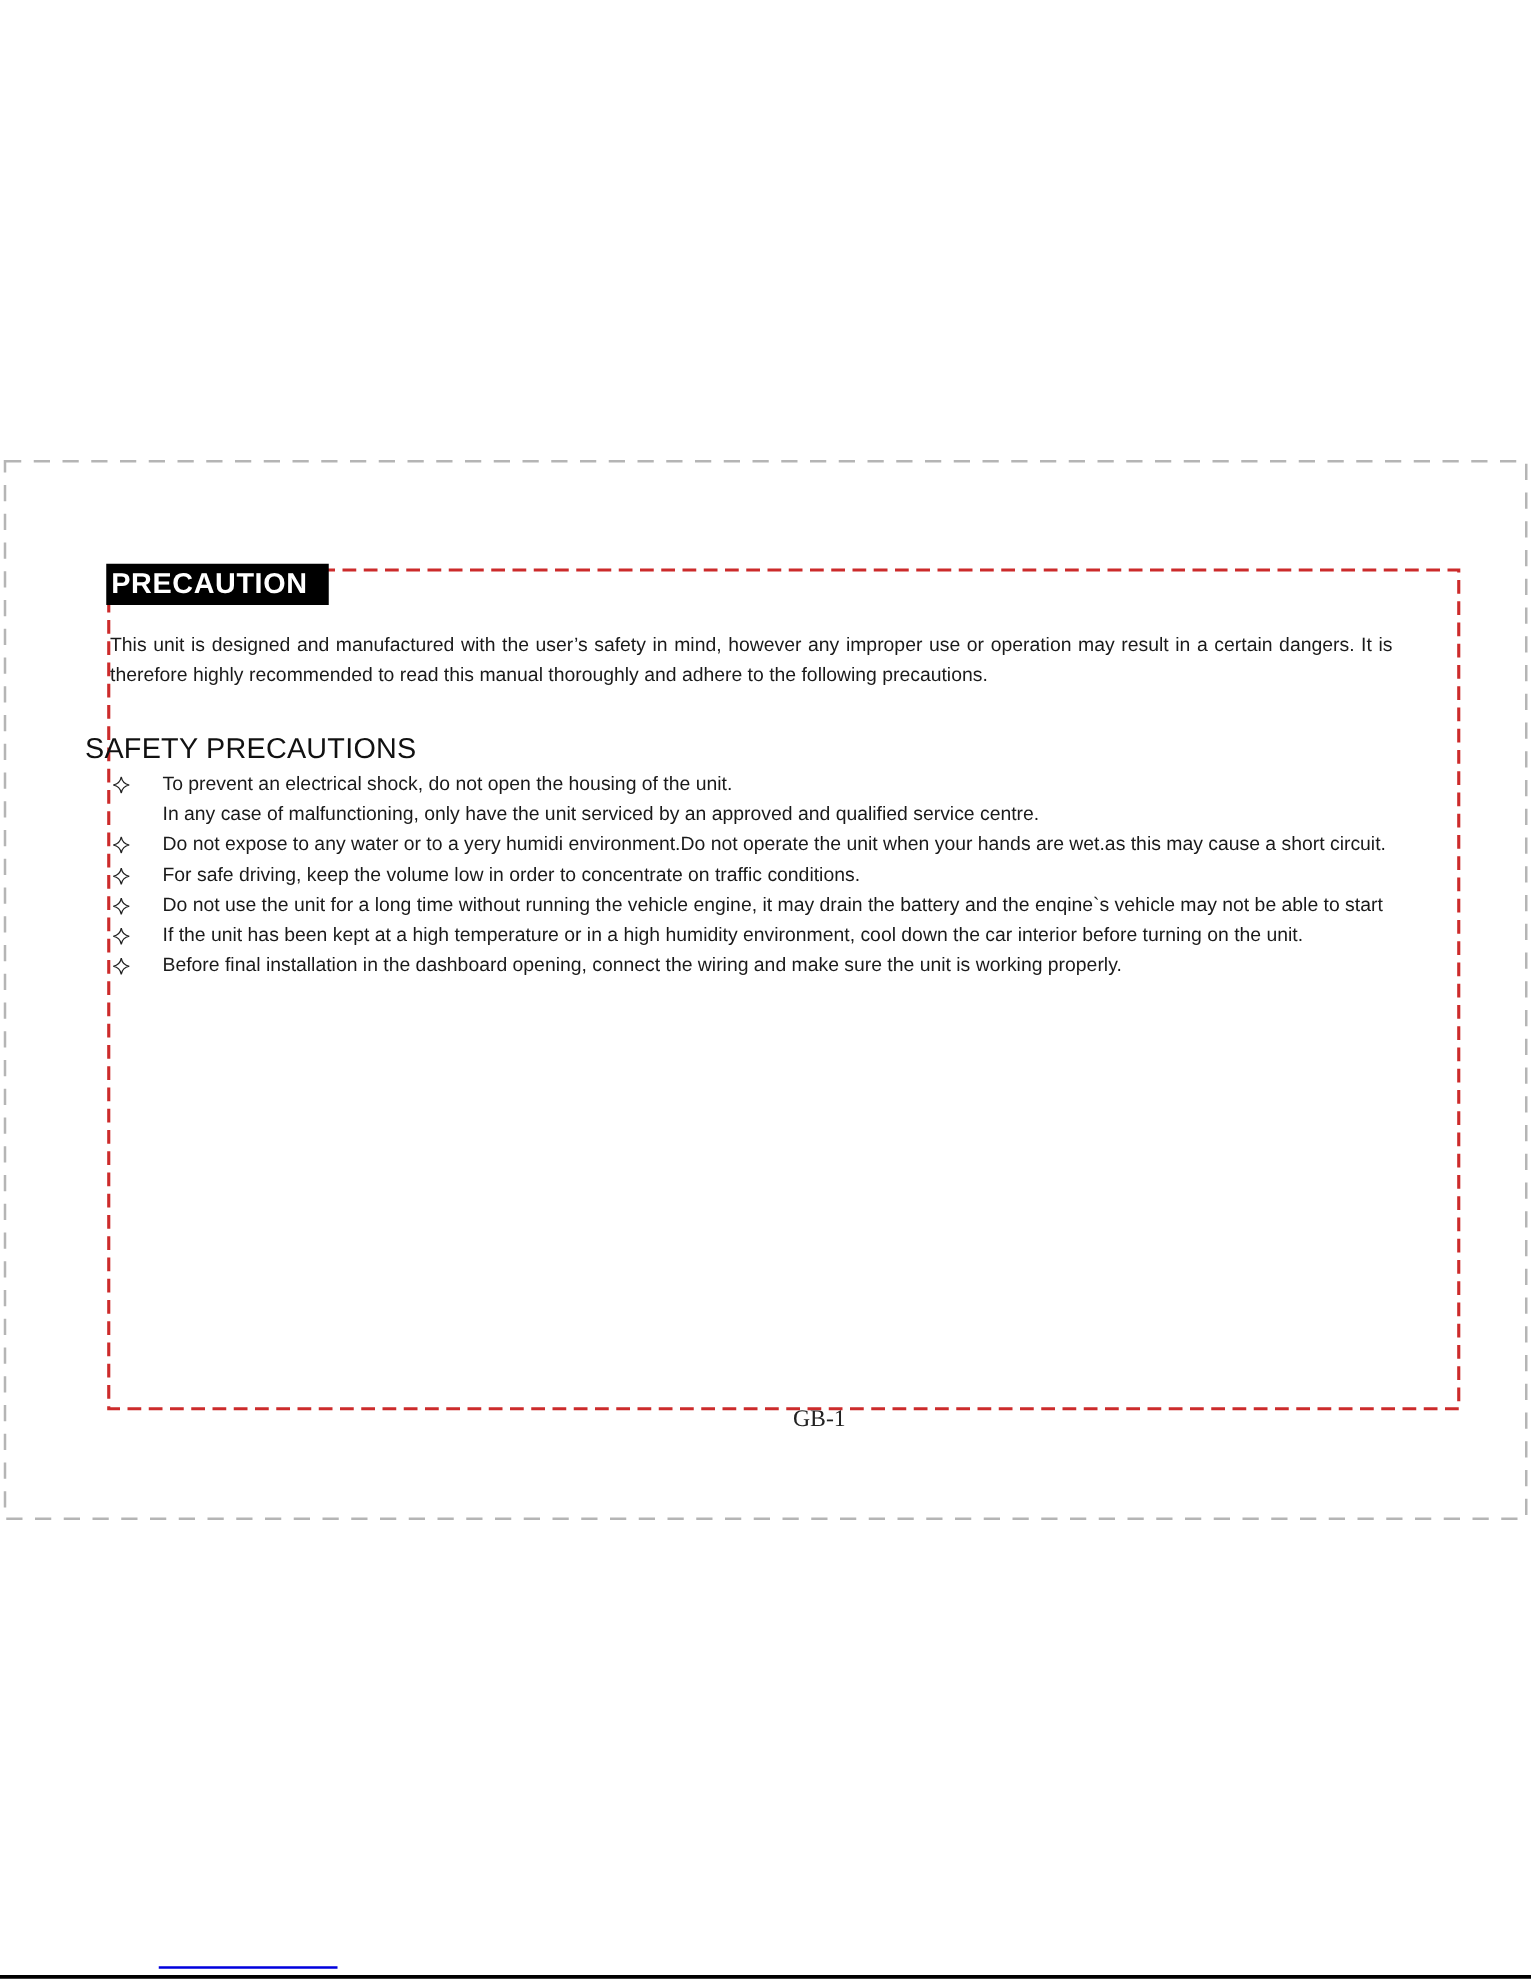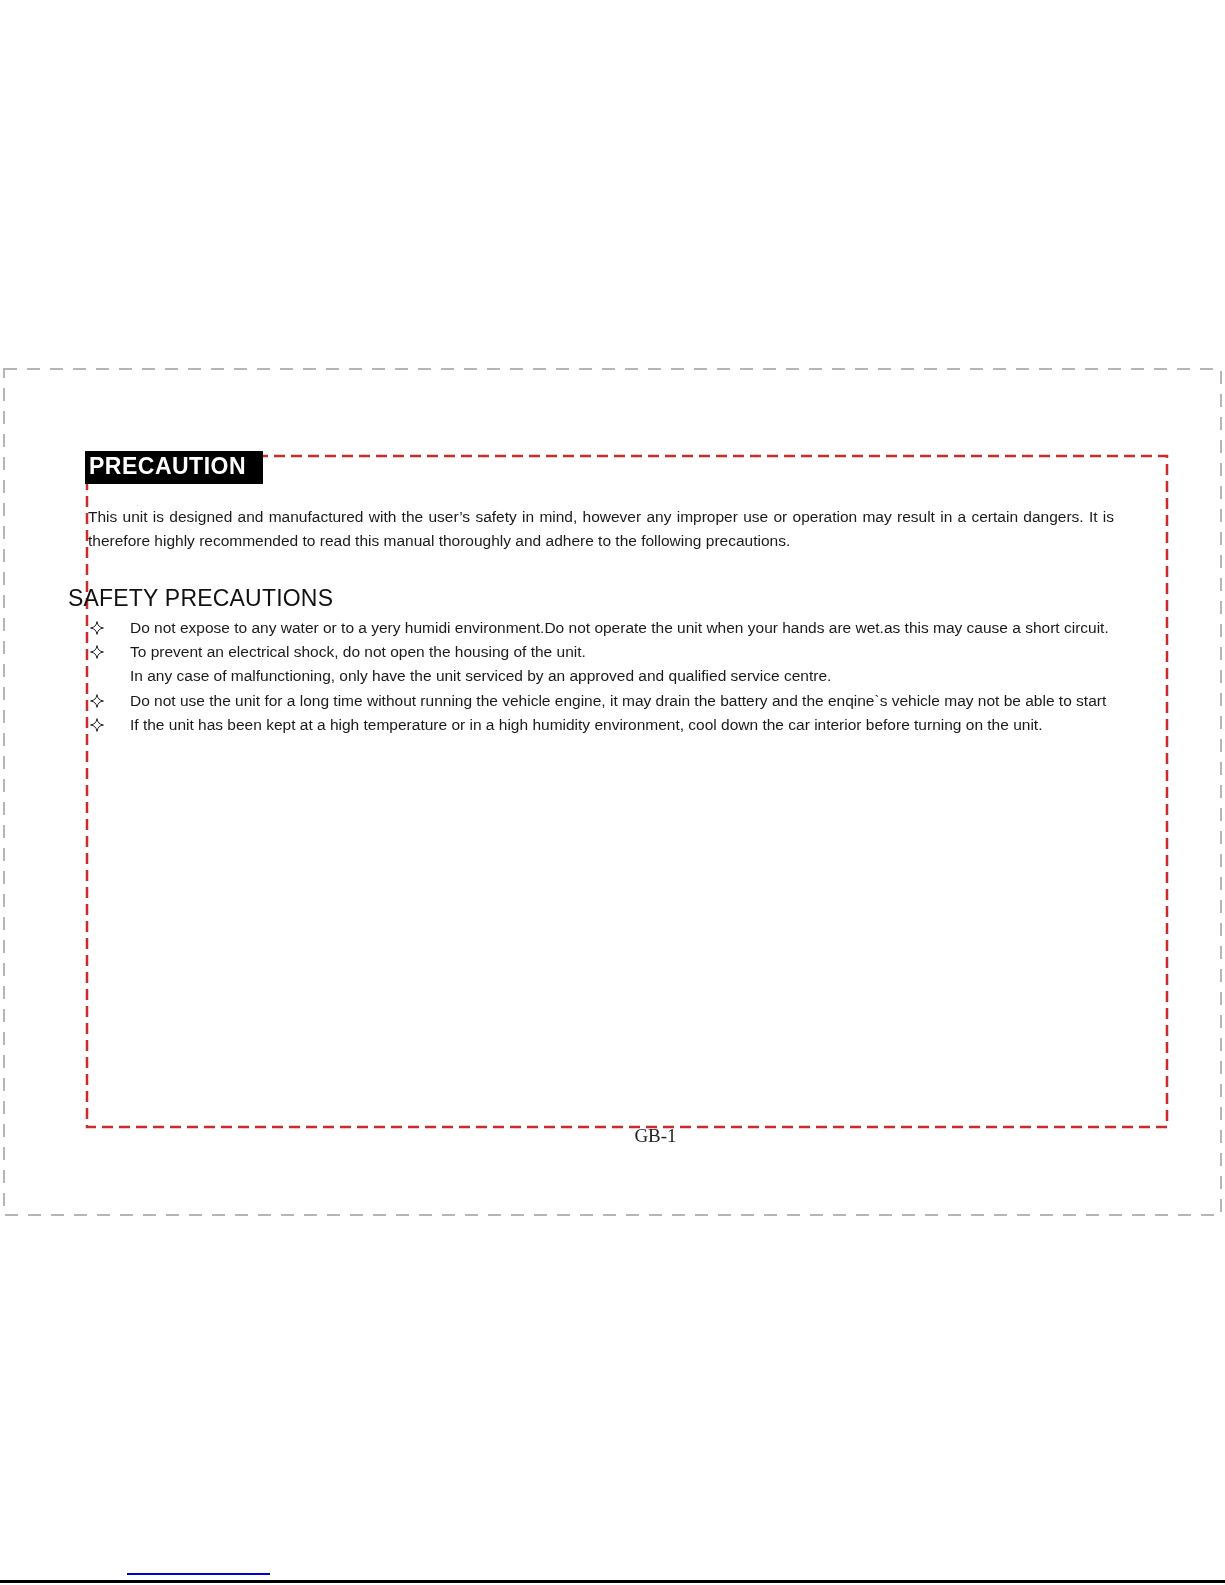--- a/index.html
+++ b/index.html
@@ -135,40 +135,52 @@
 
   <p class="intro">This unit is designed and manufactured with the user’s safety in mind, however any improper use or operation may result in a certain dangers. It is therefore highly recommended to read this manual thoroughly and adhere to the following precautions.</p>
 
   <h2 class="section-title">SAFETY PRECAUTIONS</h2>
 
   <ul class="bullet-list" id="bullet-list">
       <li>
     <svg class="star" viewBox="0 0 24 24">
       <path d="M12 1 C 13.2 8, 16 10.8, 23 12 C 16 13.2, 13.2 16, 12 23 C 10.8 16, 8 13.2, 1 12 C 8 10.8, 10.8 8, 12 1 Z" fill="#ffffff" stroke="#222222" stroke-width="1.7"></path>
     </svg>
+    <span class="bullet-text">To prevent an electrical shock, do not open the housing of the unit.
+In any case of malfunctioning, only have the unit serviced by an approved and qualified service centre.</span>
+  </li>
+      <li>
+    <svg class="star" viewBox="0 0 24 24">
+      <path d="M12 1 C 13.2 8, 16 10.8, 23 12 C 16 13.2, 13.2 16, 12 23 C 10.8 16, 8 13.2, 1 12 C 8 10.8, 10.8 8, 12 1 Z" fill="#ffffff" stroke="#222222" stroke-width="1.7"></path>
+    </svg>
     <span class="bullet-text">Do not expose to any water or to a yery humidi environment.Do not operate the unit when your hands are wet.as this may cause a short circuit.</span>
   </li>
       <li>
     <svg class="star" viewBox="0 0 24 24">
       <path d="M12 1 C 13.2 8, 16 10.8, 23 12 C 16 13.2, 13.2 16, 12 23 C 10.8 16, 8 13.2, 1 12 C 8 10.8, 10.8 8, 12 1 Z" fill="#ffffff" stroke="#222222" stroke-width="1.7"></path>
     </svg>
-    <span class="bullet-text">To prevent an electrical shock, do not open the housing of the unit.
-In any case of malfunctioning, only have the unit serviced by an approved and qualified service centre.</span>
+    <span class="bullet-text">For safe driving, keep the volume low in order to concentrate on traffic conditions.</span>
   </li>
       <li>
     <svg class="star" viewBox="0 0 24 24">
       <path d="M12 1 C 13.2 8, 16 10.8, 23 12 C 16 13.2, 13.2 16, 12 23 C 10.8 16, 8 13.2, 1 12 C 8 10.8, 10.8 8, 12 1 Z" fill="#ffffff" stroke="#222222" stroke-width="1.7"></path>
     </svg>
     <span class="bullet-text">Do not use the unit for a long time without running the vehicle engine, it may drain the battery and the enqine`s vehicle may not be able to start</span>
   </li>
       <li>
     <svg class="star" viewBox="0 0 24 24">
       <path d="M12 1 C 13.2 8, 16 10.8, 23 12 C 16 13.2, 13.2 16, 12 23 C 10.8 16, 8 13.2, 1 12 C 8 10.8, 10.8 8, 12 1 Z" fill="#ffffff" stroke="#222222" stroke-width="1.7"></path>
     </svg>
     <span class="bullet-text">If the unit has been kept at a high temperature or in a high humidity environment, cool down the car interior before turning on the unit.</span>
   </li>
+      <li>
+    <svg class="star" viewBox="0 0 24 24">
+      <path d="M12 1 C 13.2 8, 16 10.8, 23 12 C 16 13.2, 13.2 16, 12 23 C 10.8 16, 8 13.2, 1 12 C 8 10.8, 10.8 8, 12 1 Z" fill="#ffffff" stroke="#222222" stroke-width="1.7"></path>
+    </svg>
+    <span class="bullet-text">Before final installation in the dashboard opening, connect the wiring and make sure the unit is working properly.</span>
+  </li>
     </ul>
 
   <div class="page-number">GB-1</div>
 
   <div class="footer-blue-line"></div>
   <div class="footer-black-line"></div>
 </div>
 
 </body></html>

